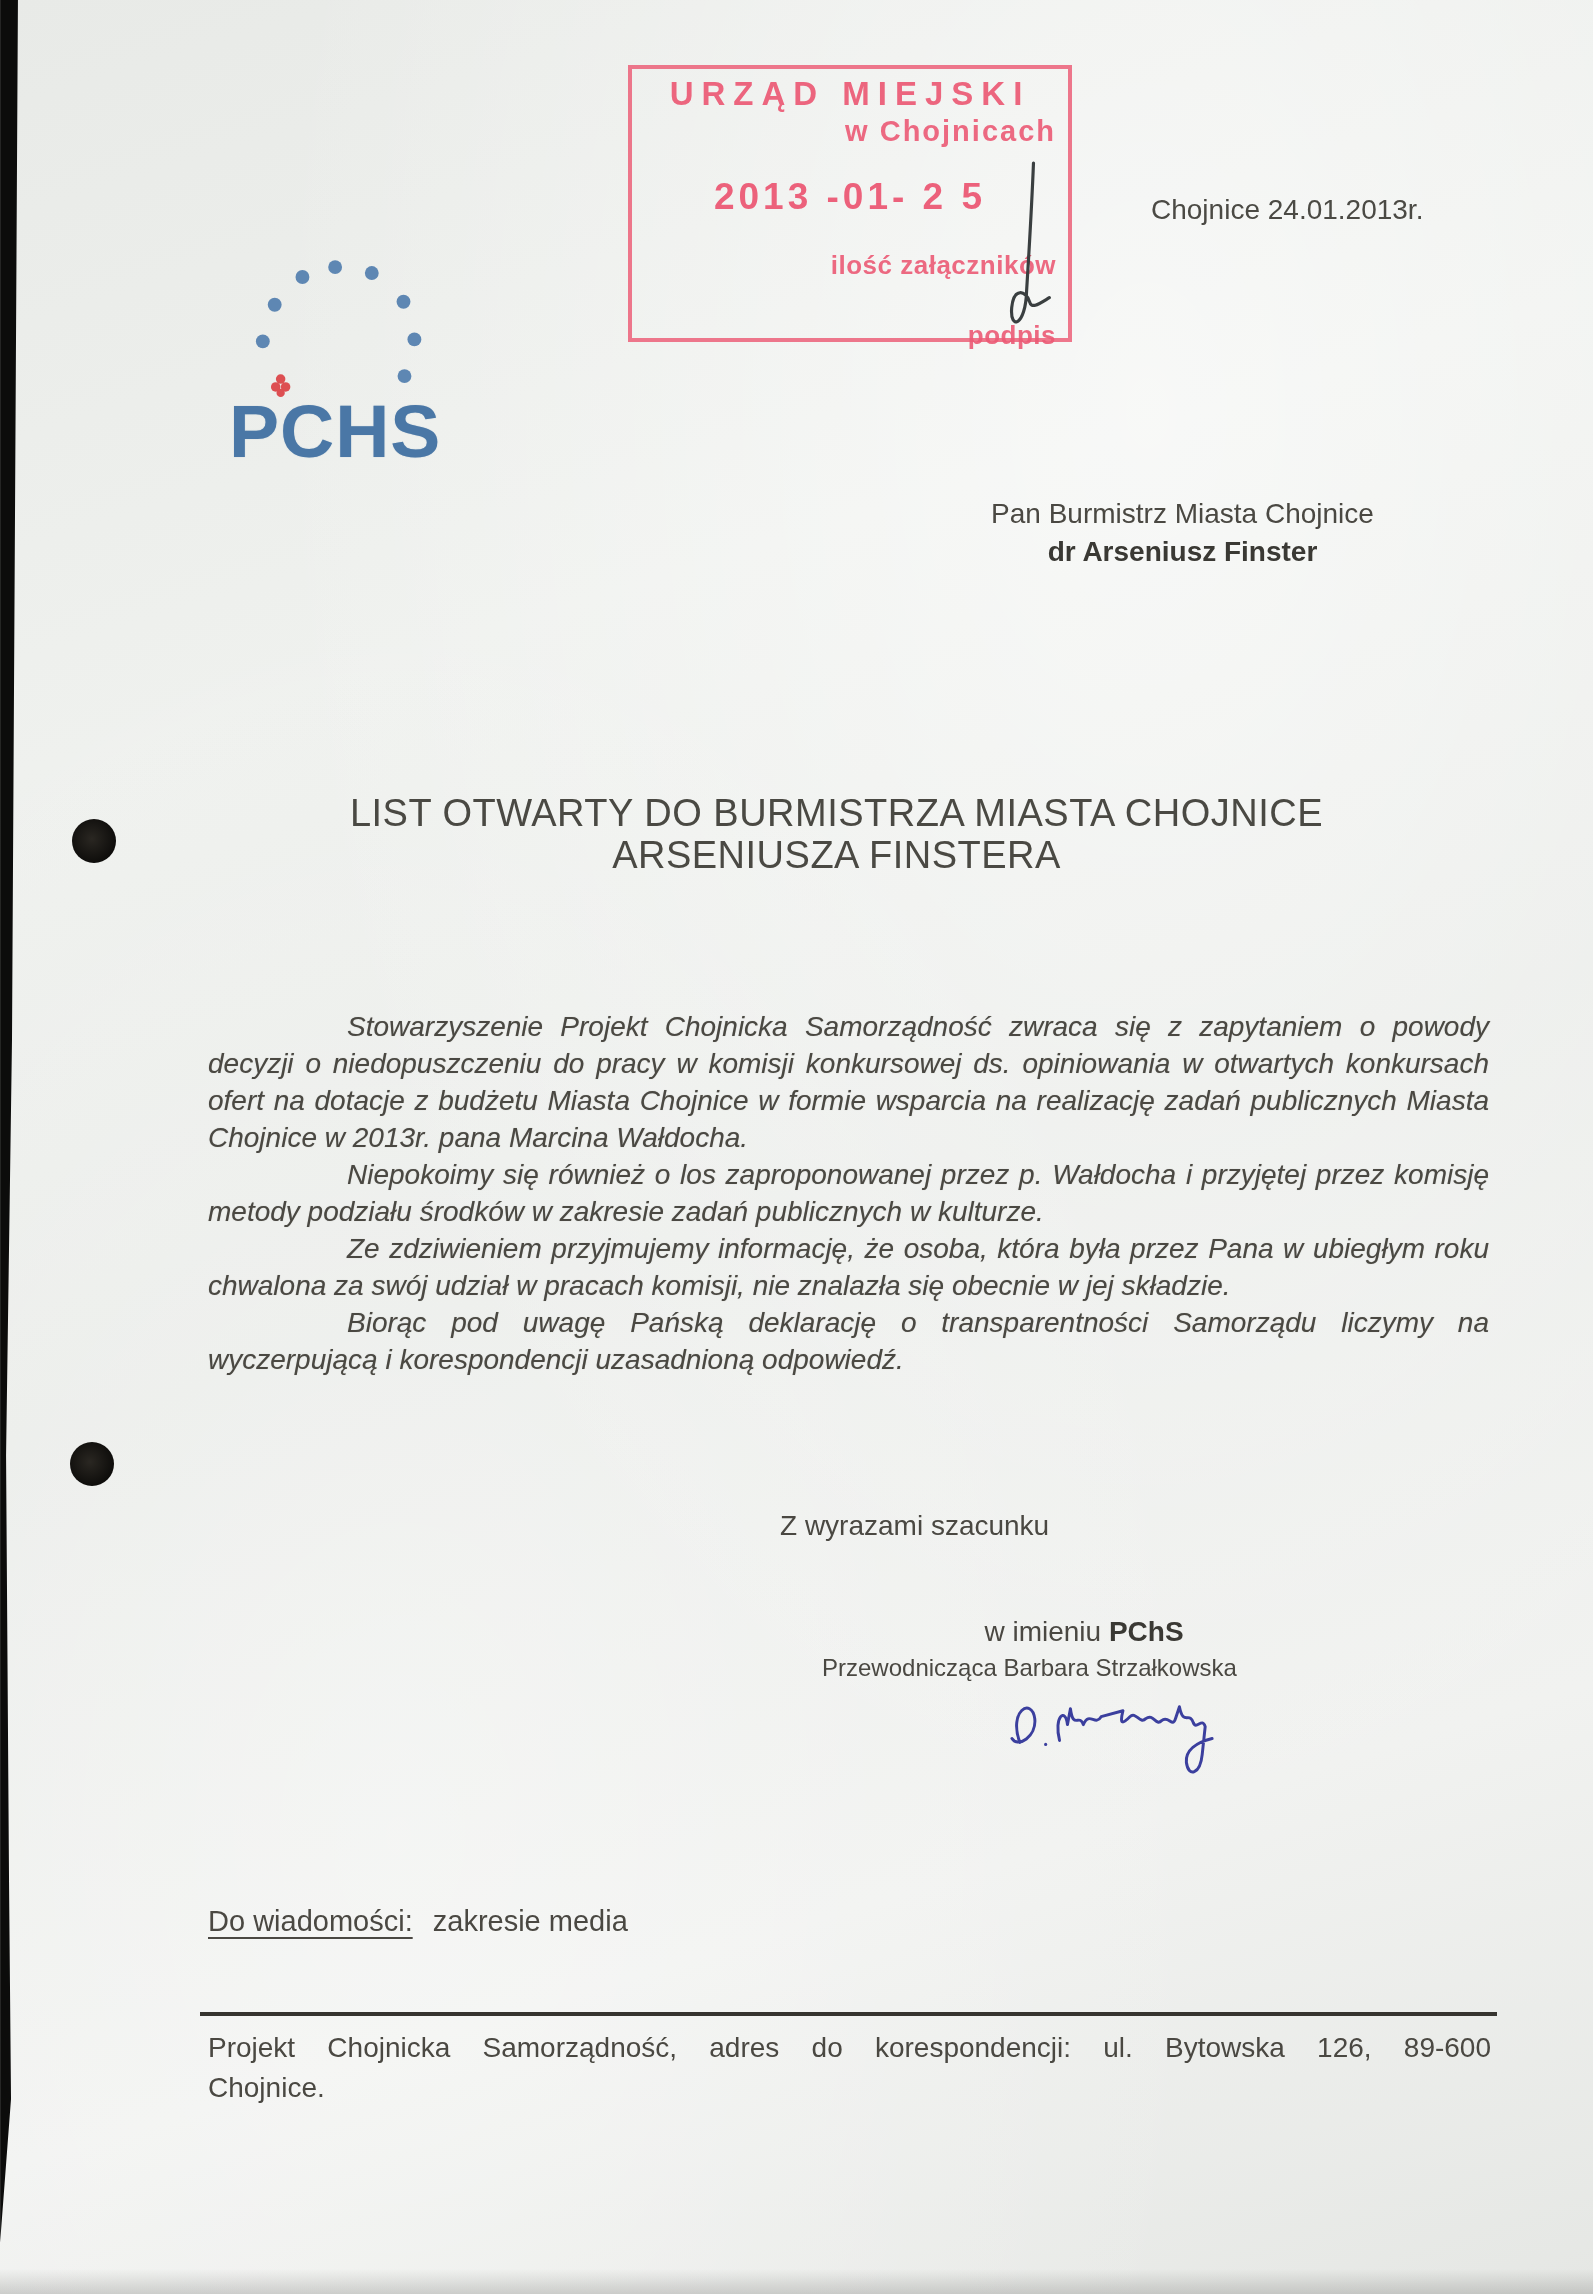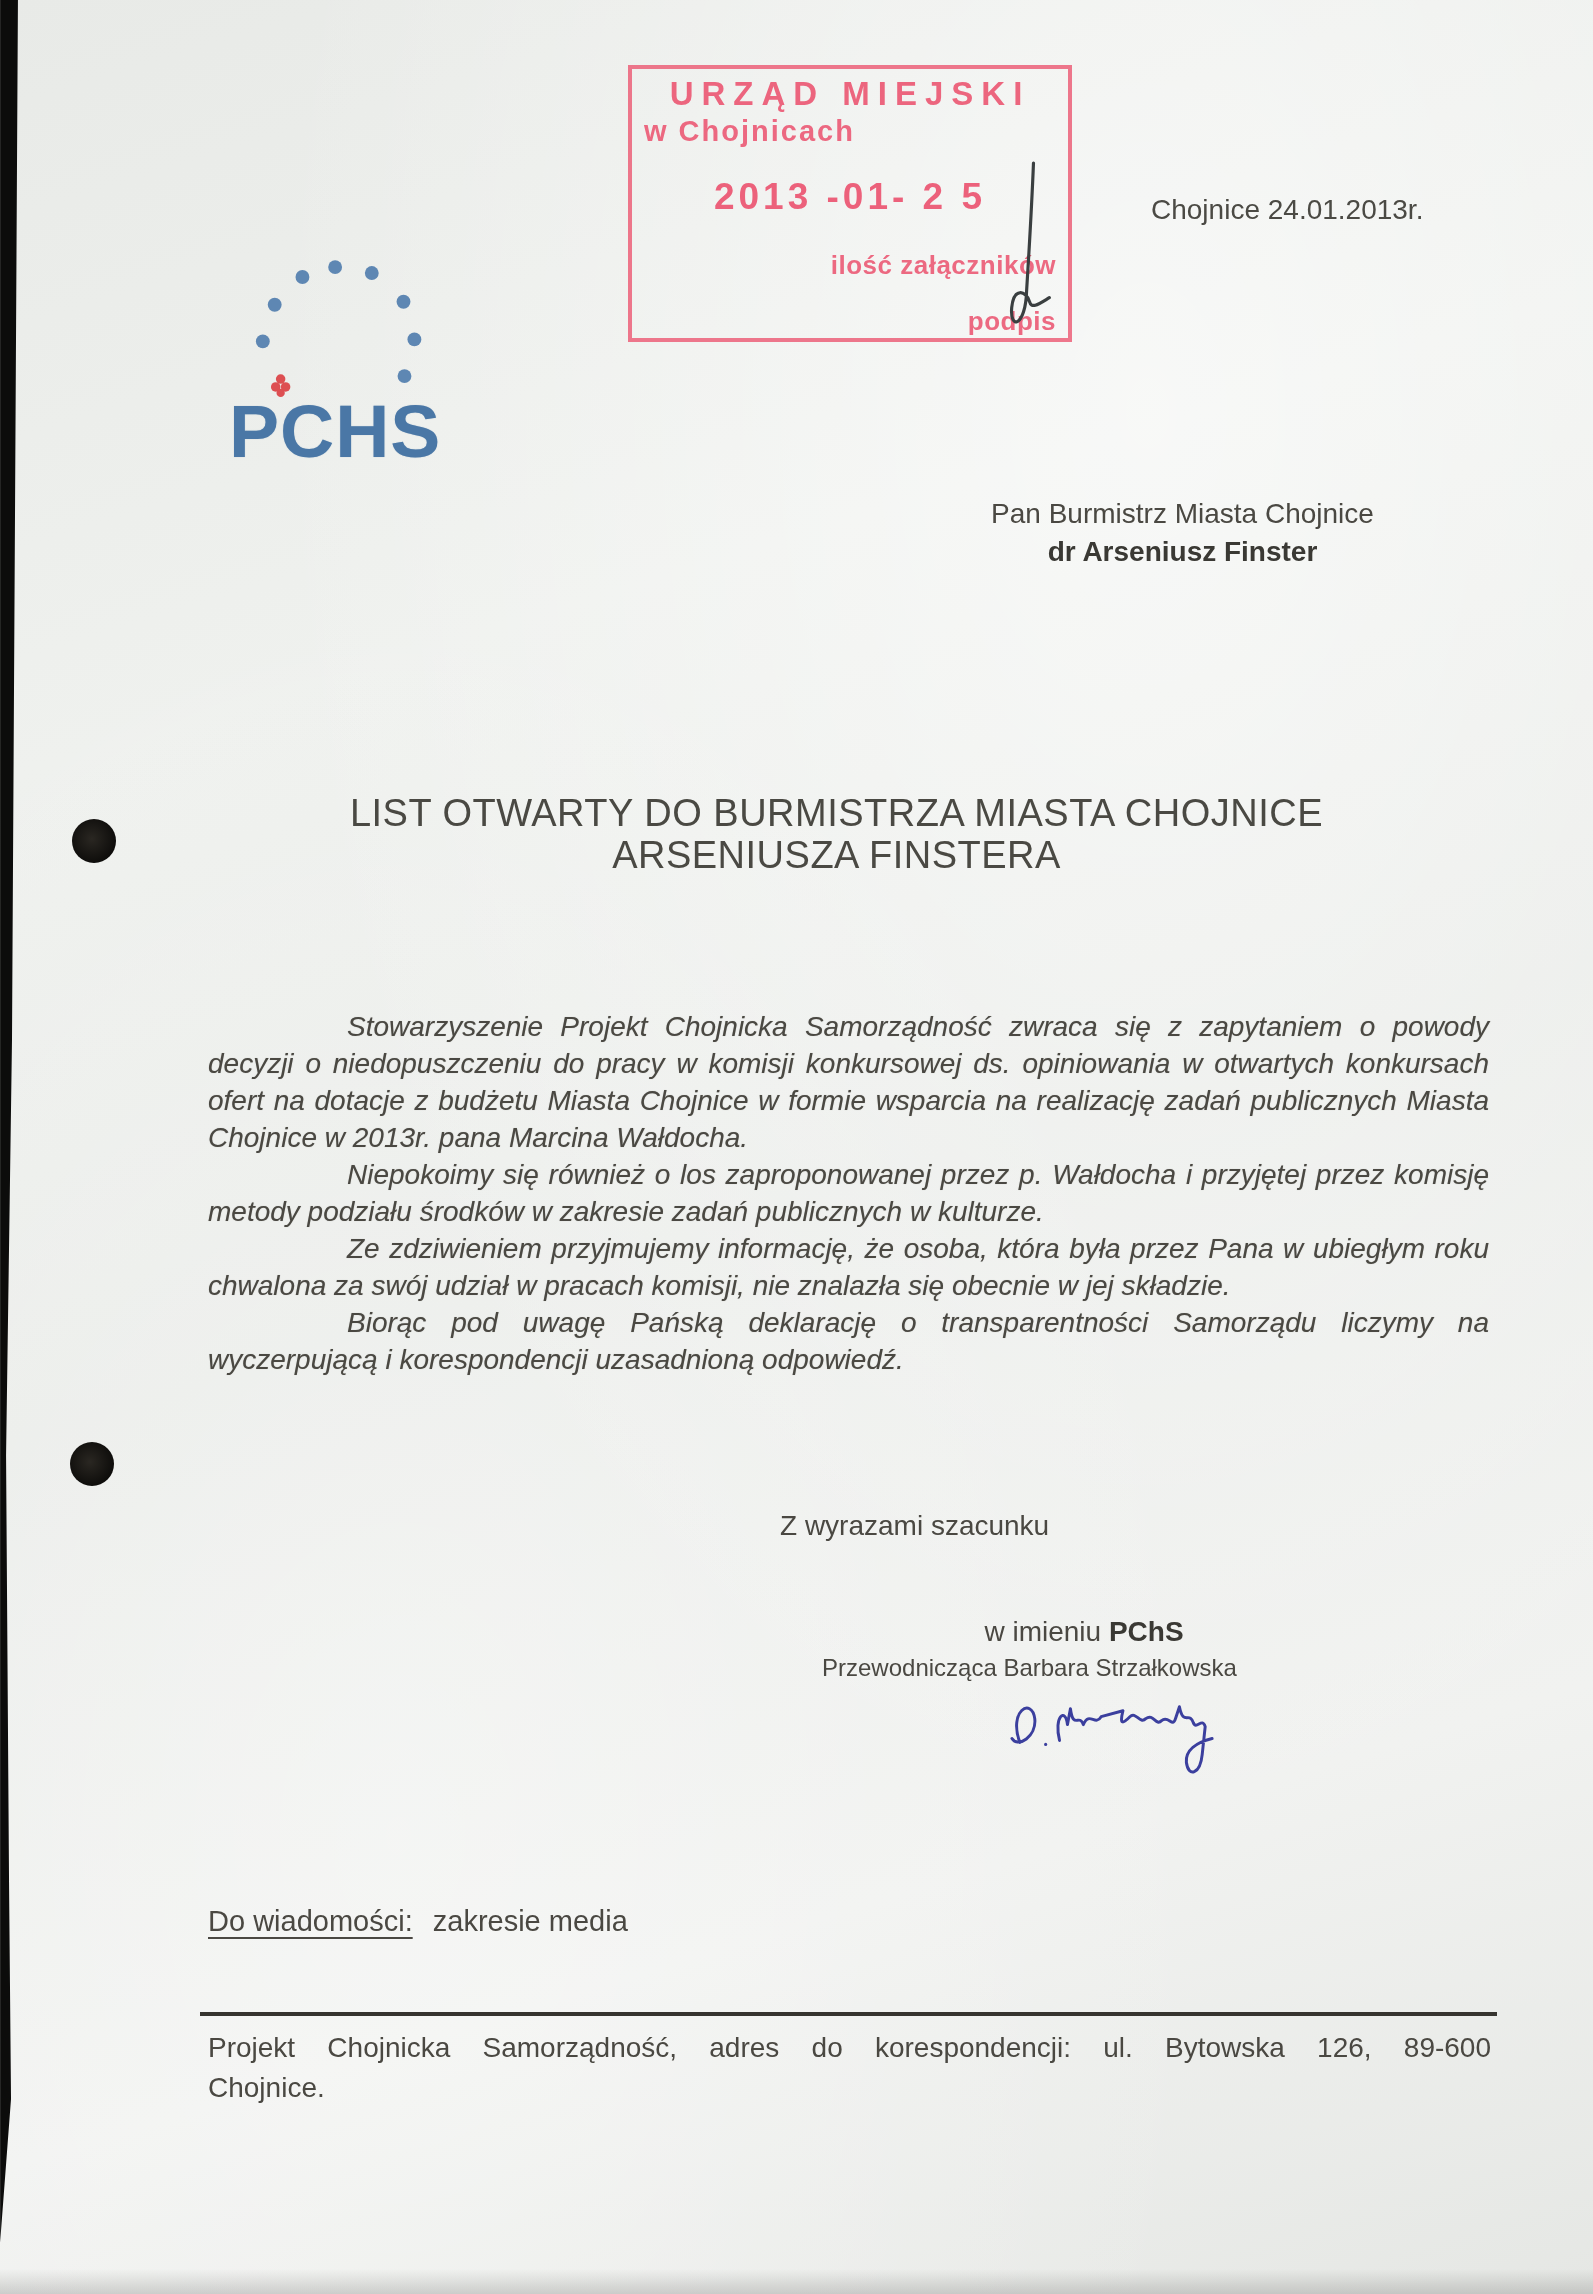--- a/index.html
+++ b/index.html
@@ -33,25 +33,25 @@
 
   
   .stamp {
     position: absolute; left: 628px; top: 65px; width: 444px; height: 277px;
     border: 4px solid rgba(235,90,116,0.82);
     color: #ec5a75;
     padding: 6px 12px 0 12px;
     background: rgba(255,255,255,0.0);
   }
   .stamp .l1 { text-align: center; font-size: 33px; font-weight: 700; letter-spacing: 8px; opacity: .92; }
-  .stamp .l2 { text-align: left; font-size: 29px; font-weight: 700; letter-spacing: 2px; margin-top: 2px; opacity: .9; }
+  .stamp .l2 { text-align: right; font-size: 29px; font-weight: 700; letter-spacing: 2px; margin-top: 2px; opacity: .9; }
   .stamp .dt { text-align: center; font-size: 37px; font-weight: 600; letter-spacing: 4px; margin-top: 28px; opacity: .95; }
   .stamp .row { display: flex; align-items: flex-end; font-size: 26px; font-weight: 600; letter-spacing: 0.5px; opacity: .9; flex-direction: column; }
   .stamp .row.first { margin-top: 32px; }
-  .stamp .row.second { margin-top: 14px; gap: 43px; }
+  .stamp .row.second { margin-top: 28px; gap: 43px; }
   .stamp .leader { flex: 1; border-bottom: 4px dotted #ec5a75; margin: 0 0 7px 10px; }
 
   .pen-mark { position: absolute; left: 982px; top: 161px; }
 
   .dateline { position: absolute; left: 1151px; top: 194px; font-size: 28px; color: #4b4a44; }
 
   
   .logo-dots { position: absolute; left: 243px; top: 255px; }
   .logo-text {
     position: absolute; left: 229px; top: 396px;

